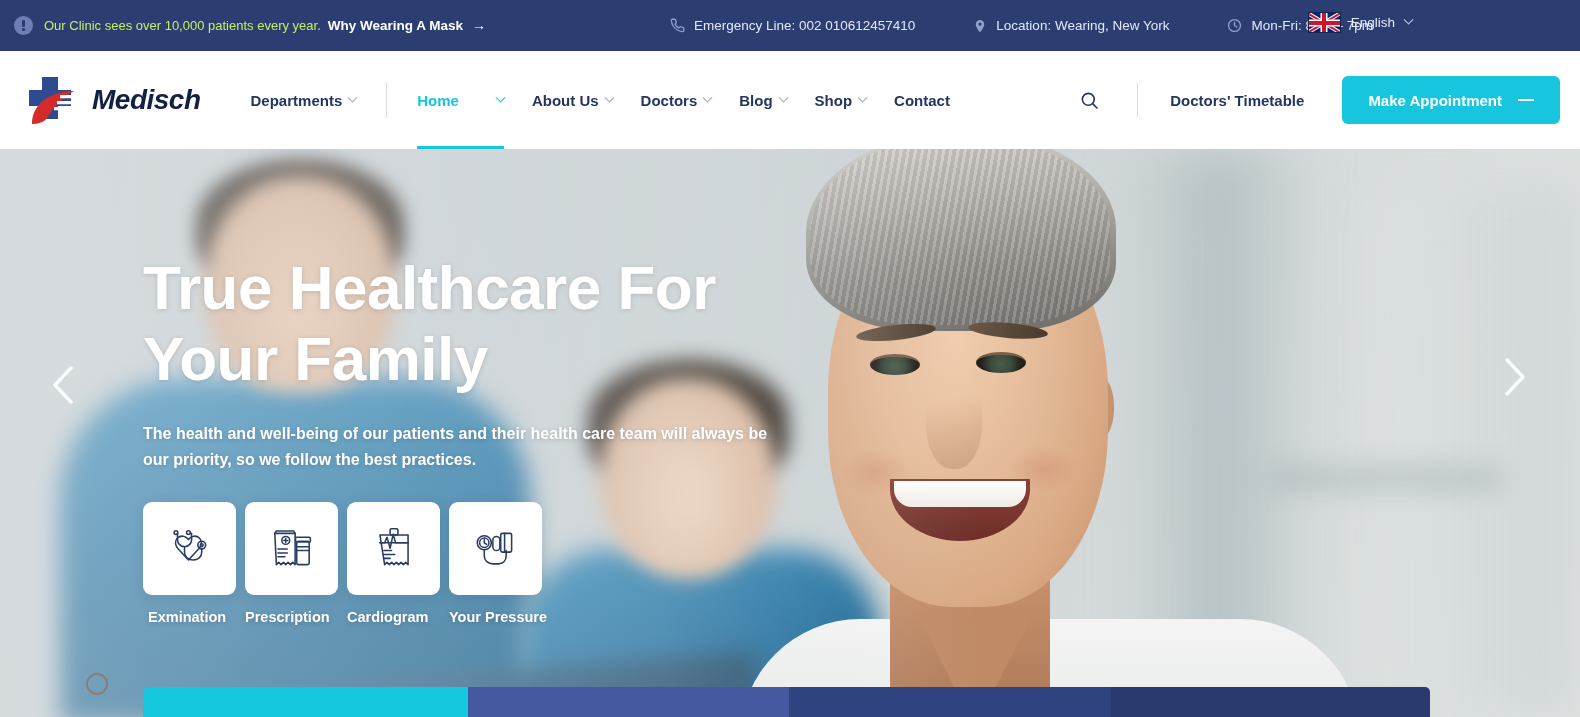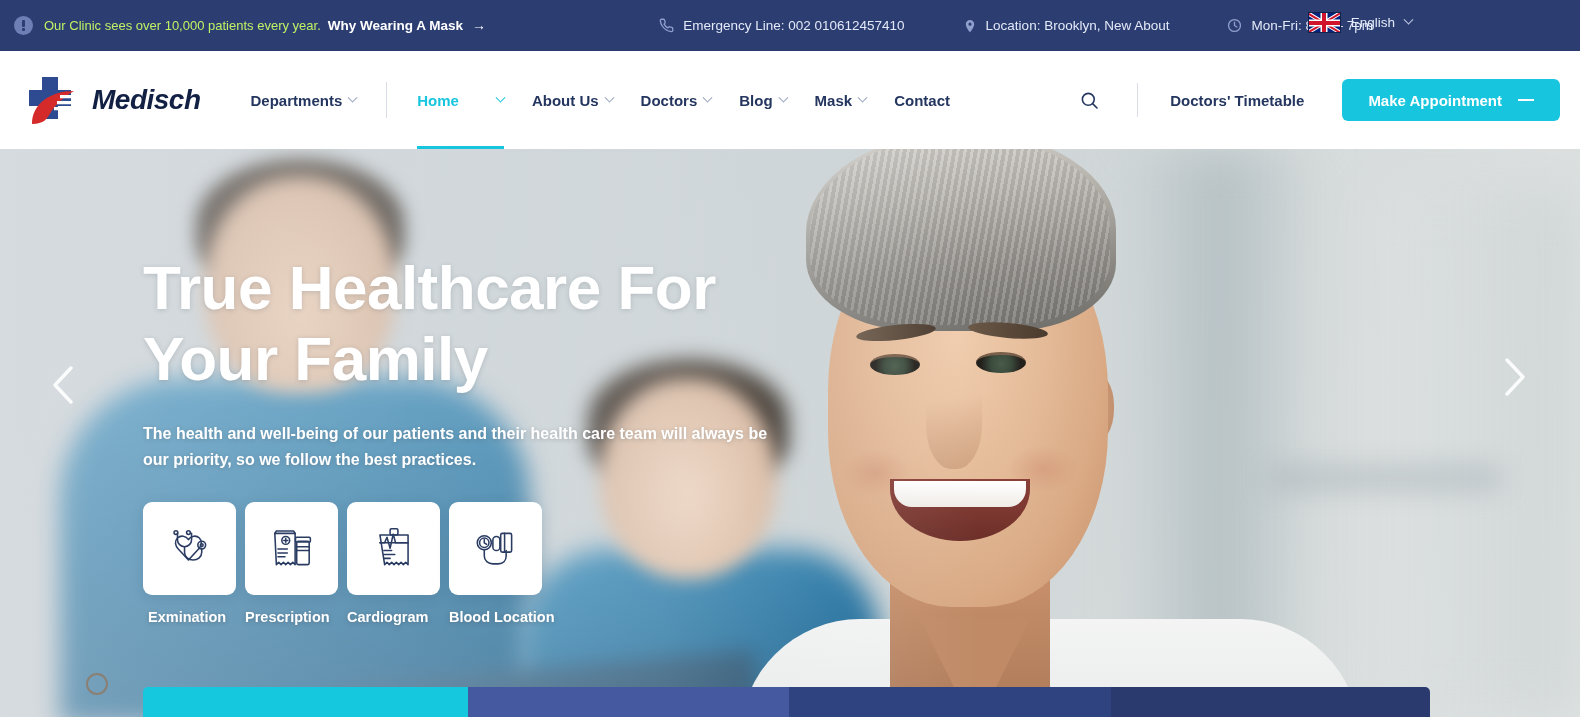--- a/index.html
+++ b/index.html
@@ -116,21 +116,21 @@
   .search-btn { width: 40px; height: 40px; display: flex; align-items: center; justify-content: center; cursor: pointer; }
   .hr-sep { width: 1px; height: 34px; background: #d8dde8; margin: 0 32px 0 28px; }
   .timetable {
     font-size: 15px; font-weight: bold; color: #24365f; white-space: nowrap; cursor: pointer;
   }
   .appt-btn {
     margin-left: 38px;
     background: #17c6de; color: #ffffff;
     font-size: 15px; font-weight: bold;
     border: none; border-radius: 6px;
-    height: 42px; padding: 0 26px;
+    height: 48px; padding: 0 26px;
     display: flex; align-items: center; gap: 16px;
     cursor: pointer; white-space: nowrap;
   }
   .dash { display: inline-block; width: 16px; height: 2px; background: #ffffff; }
 
   
   .hero {
     position: absolute; top: 149px; left: 0;
     width: 1580px; height: 568px;
     overflow: hidden;
@@ -345,21 +345,21 @@
         <svg class="tb-ico" width="15" height="15" viewBox="0 0 24 24" fill="none" stroke="#8fa0cd" stroke-width="2.1" stroke-linecap="round" stroke-linejoin="round">
           <path d="M22 16.9v3a2 2 0 0 1-2.2 2 19.8 19.8 0 0 1-8.6-3.1 19.5 19.5 0 0 1-6-6A19.8 19.8 0 0 1 2.1 4.2 2 2 0 0 1 4.1 2h3a2 2 0 0 1 2 1.7c.1.9.4 1.9.7 2.8a2 2 0 0 1-.5 2.1L8.1 9.9a16 16 0 0 0 6 6l1.3-1.3a2 2 0 0 1 2.1-.4c.9.3 1.8.6 2.8.7a2 2 0 0 1 1.7 2z"></path>
         </svg>
         <span>Emergency Line: 002 010612457410</span>
       </div>
 
       <div class="tb-item">
         <svg class="tb-ico" width="14" height="16" viewBox="0 0 24 24" fill="#8fa0cd">
           <path d="M12 1.6c-4 0-7.2 3.2-7.2 7.2 0 5.4 7.2 14 7.2 14s7.2-8.6 7.2-14c0-4-3.2-7.2-7.2-7.2zm0 9.9a2.7 2.7 0 1 1 0-5.4 2.7 2.7 0 0 1 0 5.4z"></path>
         </svg>
-        <span>Location: Brooklyn, New About</span>
+        <span>Location: Wearing, New York</span>
       </div>
 
       <div class="tb-item">
         <svg class="tb-ico" width="15" height="15" viewBox="0 0 24 24" fill="none" stroke="#8fa0cd" stroke-width="2.1">
           <circle cx="12" cy="12" r="9.5"></circle>
           <path d="M12 6.5V12l3.8 2.3" stroke-linecap="round"></path>
         </svg>
         <span>Mon-Fri: 8am – 7pm</span>
       </div>
     </div>
@@ -411,21 +411,21 @@
       </div>
       <div class="nav-item">
         <span>Doctors</span>
         <span class="chev"></span>
       </div>
       <div class="nav-item">
         <span>Blog</span>
         <span class="chev"></span>
       </div>
       <div class="nav-item">
-        <span>Mask</span>
+        <span>Shop</span>
         <span class="chev"></span>
       </div>
       <div class="nav-item">
         <span>Contact</span>
       </div>
     </div>
 
     <div class="header-right">
       <div class="search-btn">
         <svg width="19" height="19" viewBox="0 0 24 24" fill="none" stroke="#24365f" stroke-width="2" stroke-linecap="round">
@@ -535,21 +535,21 @@
             <svg width="50" height="50" viewBox="0 0 64 64" fill="none" stroke="#2b3c63" stroke-width="2" stroke-linecap="round" stroke-linejoin="round">
               <circle cx="17" cy="24" r="9"></circle>
                 <circle cx="17" cy="24" r="6"></circle>
               <path d="M17 20v4l3 2"></path>
               <path d="M17 33v8c0 6 5 10 11 10h7c6 0 10-4 10-10V34"></path>
               <rect x="28" y="16" width="9" height="18" rx="4.4"></rect>
               <rect x="38" y="12" width="14" height="24" rx="2"></rect>
               <path d="M43 12v24"></path>
             </svg>
           </div>
-          <div class="card-label">Blood Location</div>
+          <div class="card-label">Your Pressure</div>
         </div>
 
       </div>
     </div>
 
     <svg class="hero-arrow arrow-left" viewBox="0 0 40 46" fill="none" stroke="#ffffff" stroke-width="3.4" stroke-linecap="round" stroke-linejoin="round">
       <path d="M27 6 L11 23 L27 40"></path>
     </svg>
     <svg class="hero-arrow arrow-right" viewBox="0 0 40 46" fill="none" stroke="#ffffff" stroke-width="3.4" stroke-linecap="round" stroke-linejoin="round">
       <path d="M13 6 L29 23 L13 40"></path>

